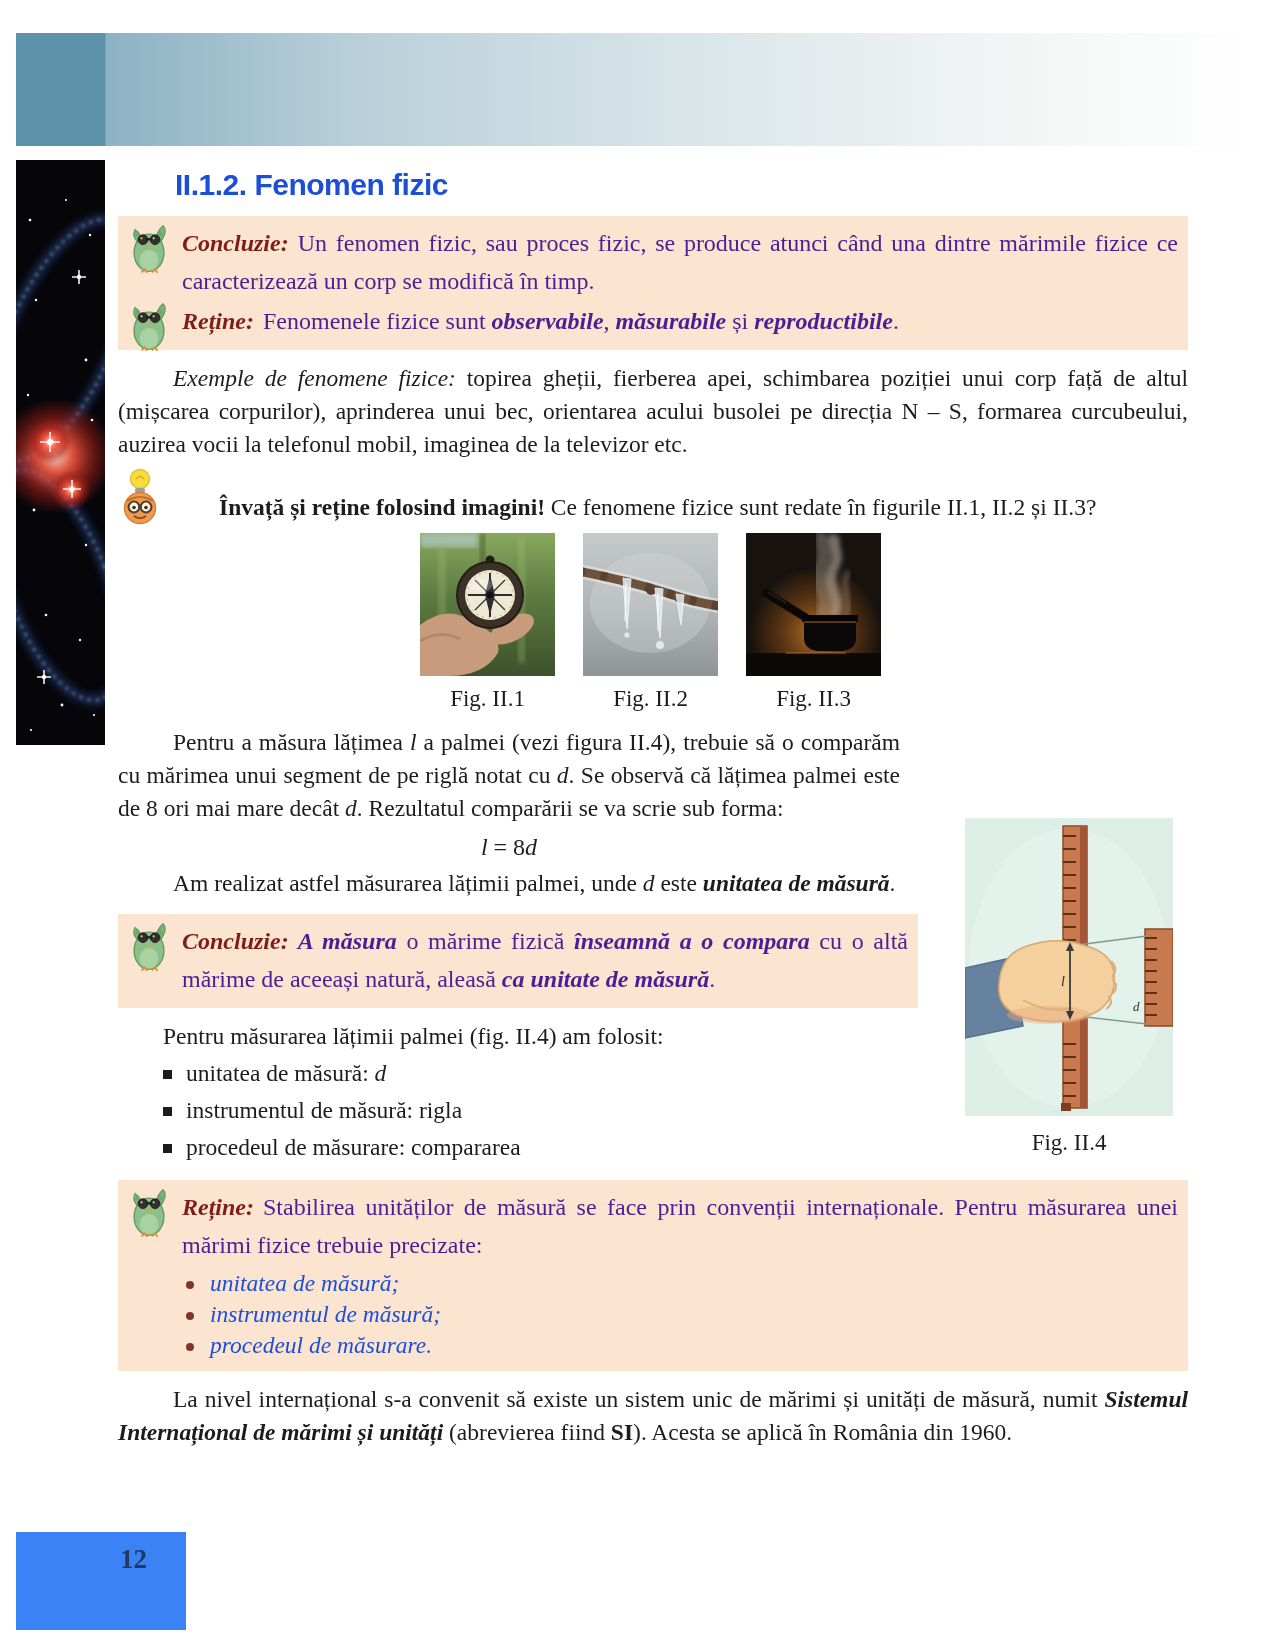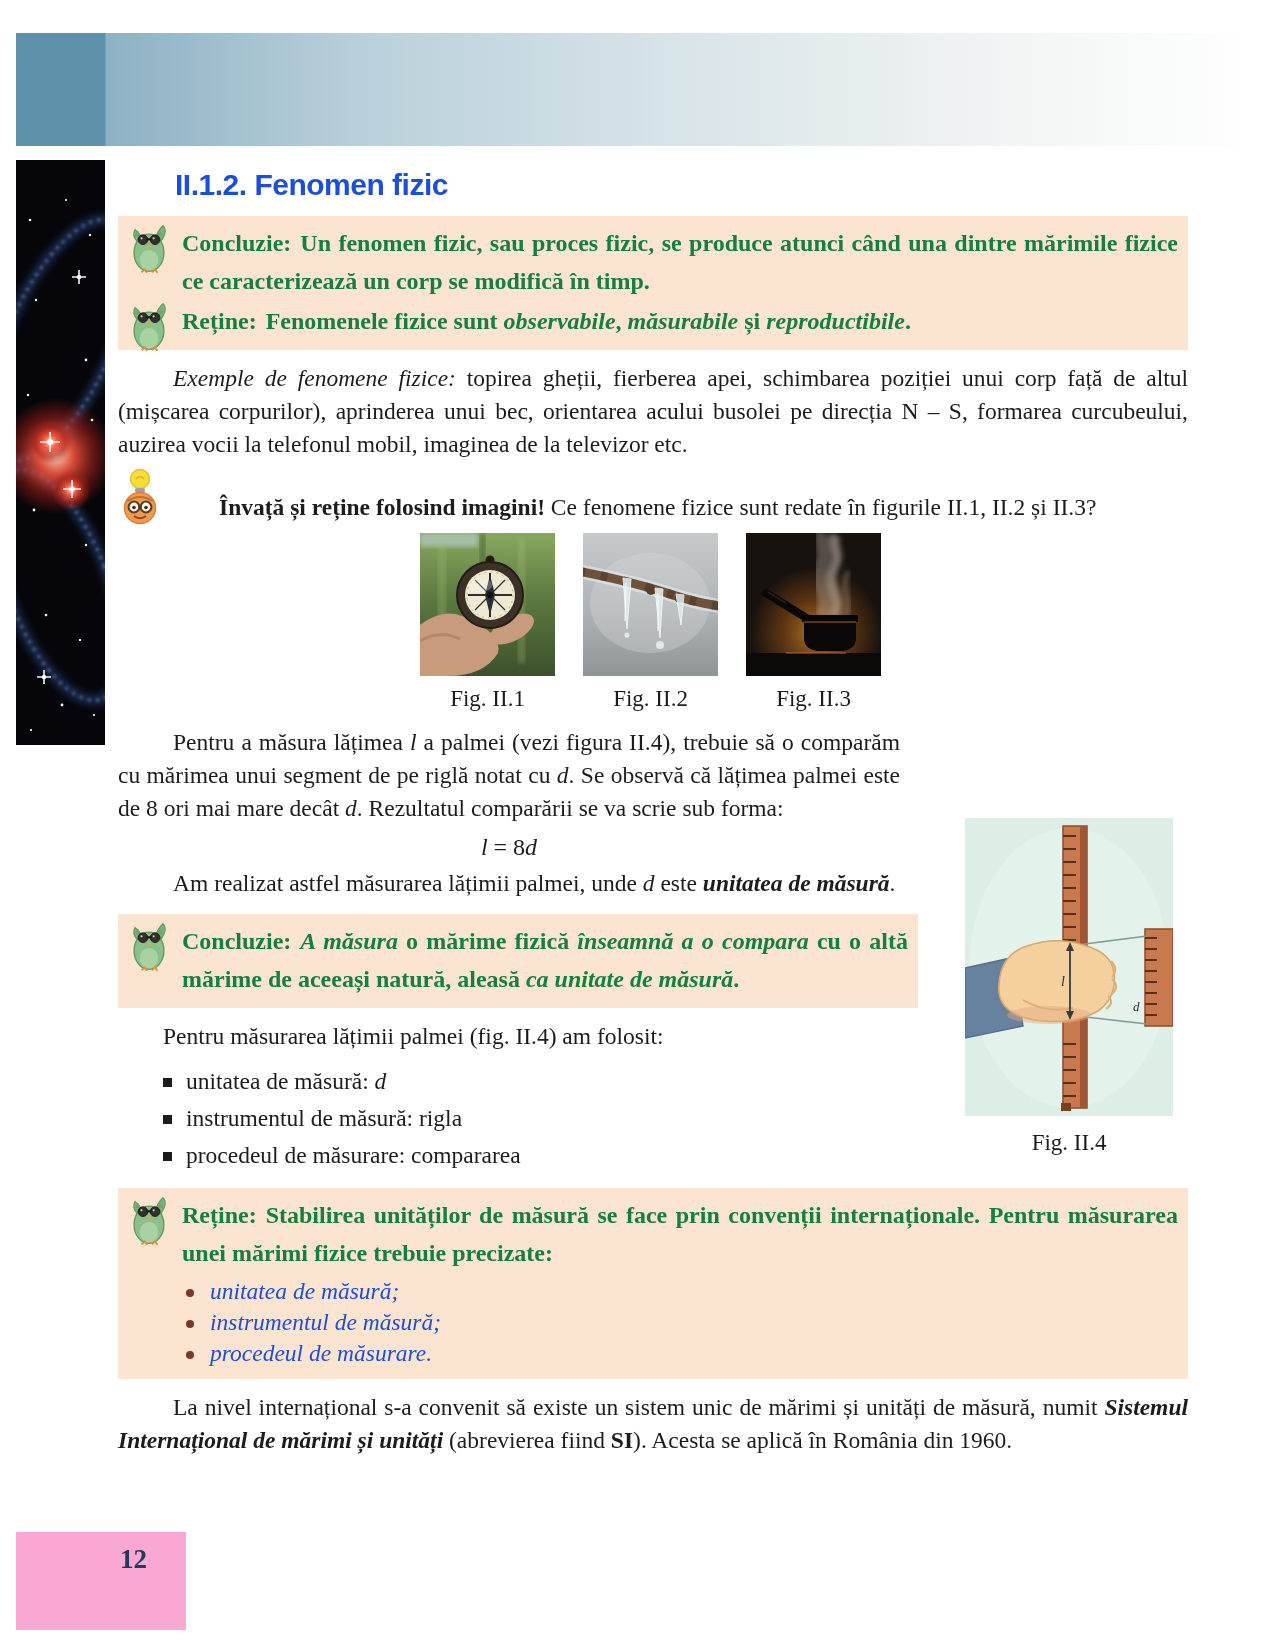--- a/index.html
+++ b/index.html
@@ -18,22 +18,22 @@
   .just{text-align:justify;}
   .indent{text-indent:55px;}
   .it{font-style:italic;}
   .bi{font-style:italic;font-weight:bold;}
   .b{font-weight:bold;}
   
   .peach-box{background:#fbe5d1;padding:8px 10px 10px 8px;margin:14px 0 12px 0;}
   .box-row{font-size:24px;line-height:38px;color:#8a3c2c;text-align:justify;overflow:visible;}
   .box-row + .box-row{margin-top:2px;}
   .owl{float:left;width:46px;height:54px;margin:-2px 10px 0 0;}
-  .label-red{color:#15803d;font-weight:bold;margin-right:9px;}
-  .maroon{color:#15803d;font-weight:bold;}
+  .label-red{color:#7f1d1d;font-weight:bold;font-style:italic;margin-right:9px;}
+  .maroon{color:#4c1d95;}
   
   .learn-row{display:flex;align-items:flex-end;margin:2px 0 8px 0;gap:45px;}
   .learn-row .idea{width:44px;height:58px;flex:0 0 auto;margin-right:12px;}
   .learn-row p{margin:0 0 2px 0;font-size:23.5px;line-height:31px;}
   
   .figures{margin:8px 0 2px 302px;display:flex;gap:28px;}
   .figcol{width:135px;}
   .figcol svg{display:block;width:135px;height:143px;}
   .caption{font-size:23px;text-align:center;margin-top:10px;}
   
@@ -44,21 +44,21 @@
   .fig4 svg{display:block;width:208px;height:298px;}
   .fig4cap{position:absolute;left:847px;top:404px;width:208px;text-align:center;font-size:23px;}
   .used-list{margin:2px 0 0 45px;}
   .used-item{font-size:23.5px;line-height:37px;}
   .sq{display:inline-block;width:9px;height:9px;background:#1c1c1c;margin:0 14px 2px 0;}
   
   .box3 .rlist{margin:4px 0 0 60px;}
   .rlist-item{font-size:23.5px;line-height:31px;font-style:italic;color:#1d4ed8;}
   .dot{display:inline-block;width:8px;height:8px;border-radius:50%;background:#7e352a;margin:0 16px 2px 0;}
   
-  .footer-block{position:absolute;left:16px;top:1532px;width:170px;height:98px;background:#f9a8d4;}
+  .footer-block{position:absolute;left:16px;top:1532px;width:170px;height:98px;background:#3b82f6;}
   .footer-block span{position:absolute;left:104px;top:12px;font-size:27px;font-weight:bold;color:#223a5e;}
   .hidden-defs{position:absolute;width:0;height:0;overflow:hidden;}
 </style>
 </head>
 <body>
 
 <svg class="hidden-defs" aria-hidden="true">
   <defs>
     <symbol id="owl-symbol" viewBox="0 0 48 58">
       <path d="M36 22 Q45 10 39 4 Q32 10 31 20 Z" fill="#7ab379" stroke="#639a62" stroke-width="1.2"></path>
@@ -282,21 +282,21 @@
 
       <div class="peach-box leftcol">
         <div class="box-row">
           <svg class="owl">
               <use href="#owl-symbol"></use>
             </svg>
           <span class="label-red">Concluzie:</span><span class="maroon bi">A măsura</span><span class="maroon"> o mărime fizică </span><span class="maroon bi">înseamnă a o compara</span><span class="maroon"> cu o altă mărime de aceeași natură, aleasă </span><span class="maroon bi">ca unitate de măsură</span><span class="maroon">.</span>
         </div>
       </div>
 
-      <p class="body leftcol" style="text-indent:45px;margin-bottom:10px;">Pentru măsurarea lățimii palmei (fig. II.4) am folosit:</p>
+      <p class="body leftcol" style="text-indent:45px;margin-bottom:2px;">Pentru măsurarea lățimii palmei (fig. II.4) am folosit:</p>
       <div class="used-list">
         <div class="used-item"><span class="sq"></span><span>unitatea de măsură: </span><span class="it">d</span></div>
         <div class="used-item"><span class="sq"></span><span>instrumentul de măsură: rigla</span></div>
         <div class="used-item"><span class="sq"></span><span>procedeul de măsurare: compararea</span></div>
       </div>
 
       <div class="fig4">
         <svg viewBox="0 0 208 298">
           <rect width="208" height="298" fill="#ddeee6"></rect>
           <ellipse cx="104" cy="150" rx="100" ry="140" fill="#eaf6f0" opacity="0.5"></ellipse>

